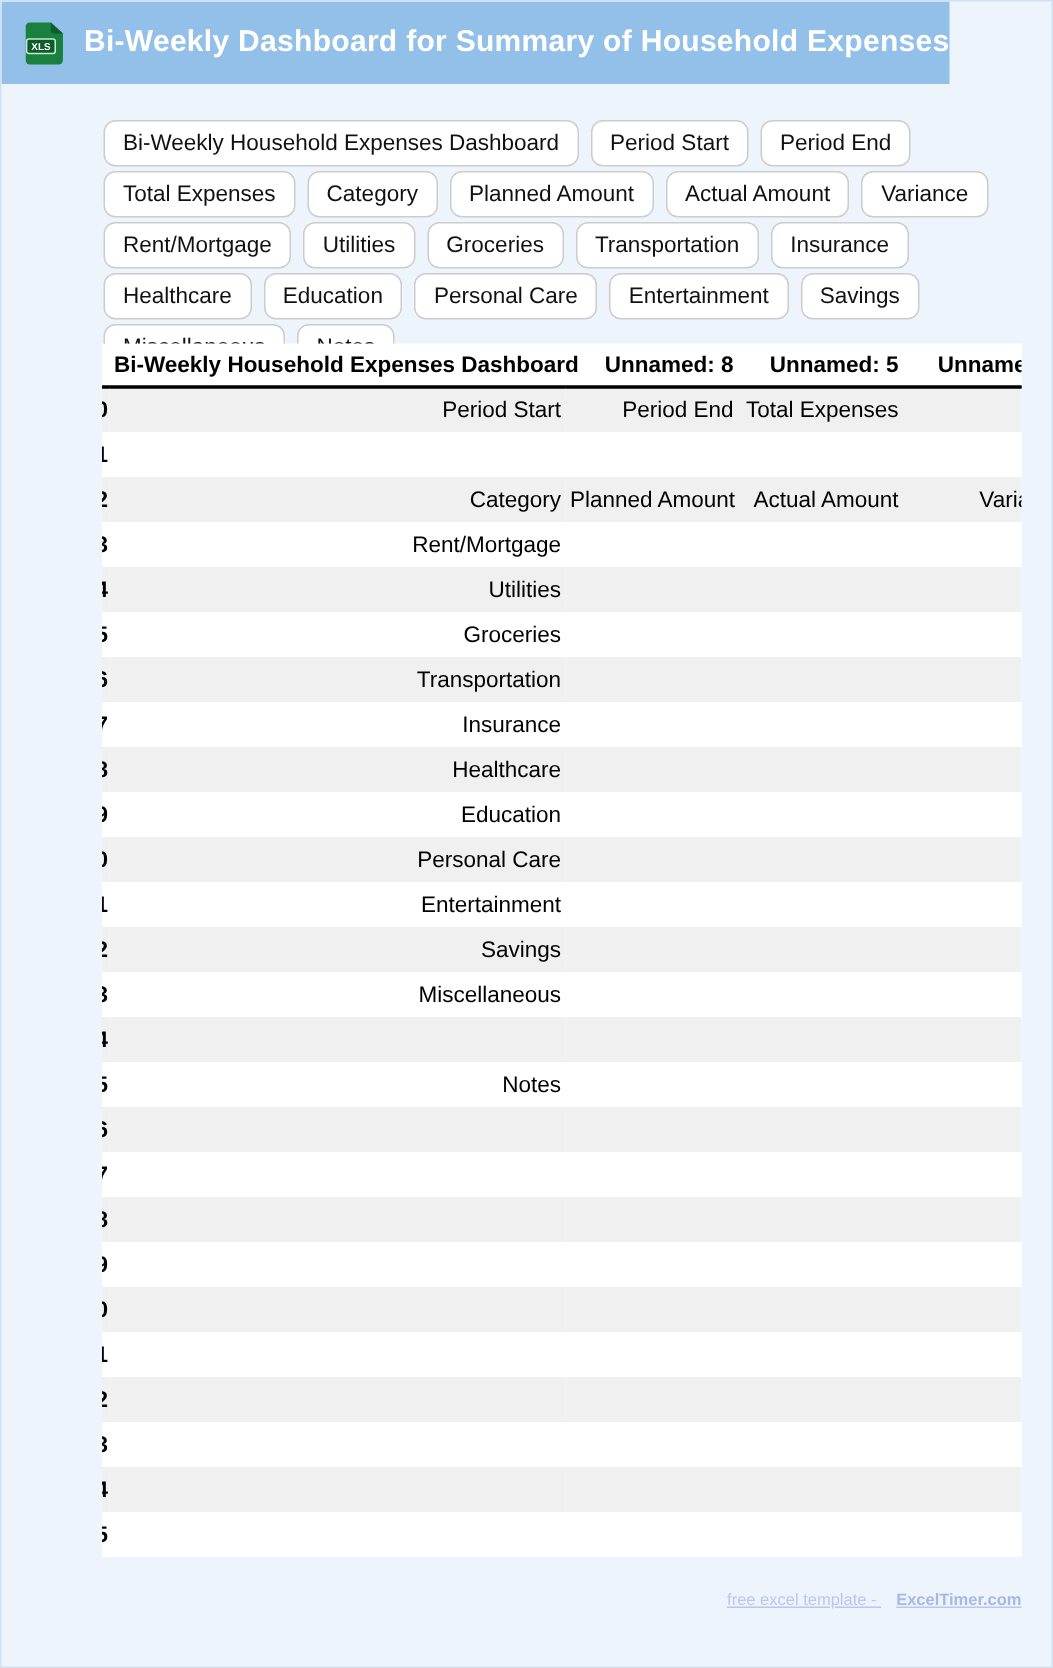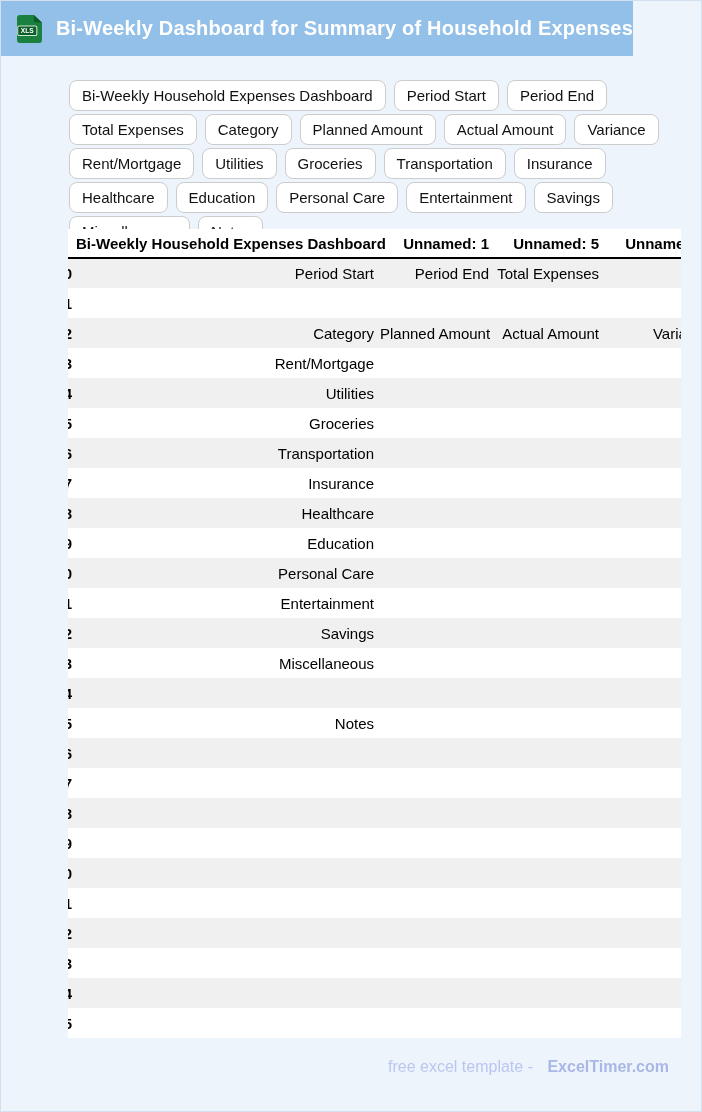--- a/index.html
+++ b/index.html
@@ -57,22 +57,22 @@
   table.df thead tr{border-bottom:2px solid #000;}
   table.df td, table.df tbody th{
     height:30px; text-align:right; padding:0 3px; white-space:nowrap;
     vertical-align:middle; font-weight:normal;
   }
   table.df tbody th.idx{font-weight:bold; padding-right:1px;}
   table.df tbody tr:nth-child(odd){background:var(--stripe);}
   table.df tbody tr:nth-child(even){background:#ffffff;}
   
   .footer{
-    position:absolute; top:1056px; right:32px; font-size:16px;
-    line-height:20px; color:var(--footer-text); white-space:nowrap;
+    position:absolute; top:1056px; right:20px; font-size:11px;
+    line-height:20px; color:var(--footer-text); white-space:nowrap;text-decoration:underline;
   }
   .footer .brand{
     font-weight:bold; color:var(--footer-brand); margin-left:10px; cursor:pointer;
   }
 </style>
 </head>
 <body>
 
 <div class="page">
 
@@ -115,21 +115,21 @@
           <col>
           <col>
           <col>
           <col>
           <col>
         </colgroup>
       <thead>
           <tr id="thead-row">
             <th></th>
             <th>Bi-Weekly Household Expenses Dashboard</th>
-            <th>Unnamed: 1</th>
+            <th>Unnamed: 8</th>
             <th>Unnamed: 5</th>
             <th>Unnamed: 3</th>
           </tr>
         </thead>
       <tbody id="tbody">
           <tr>
             <th class="idx">0</th>
             <td>Period Start</td>
             <td>Period End</td>
             <td>Total Expenses</td>

